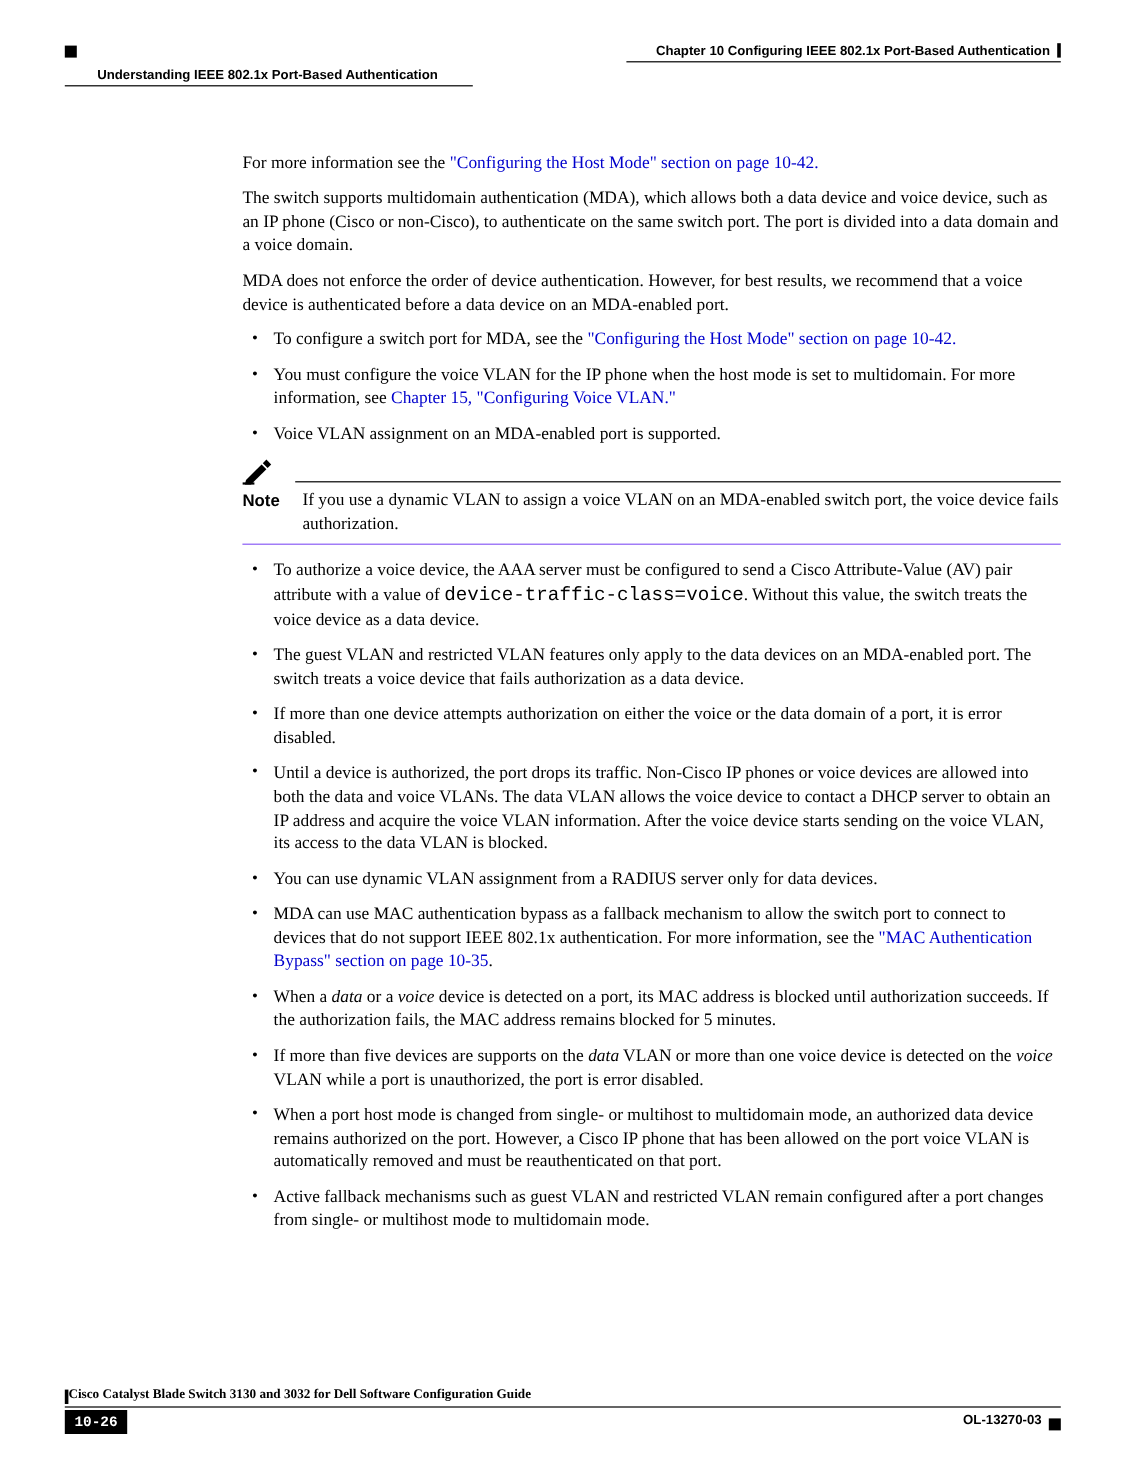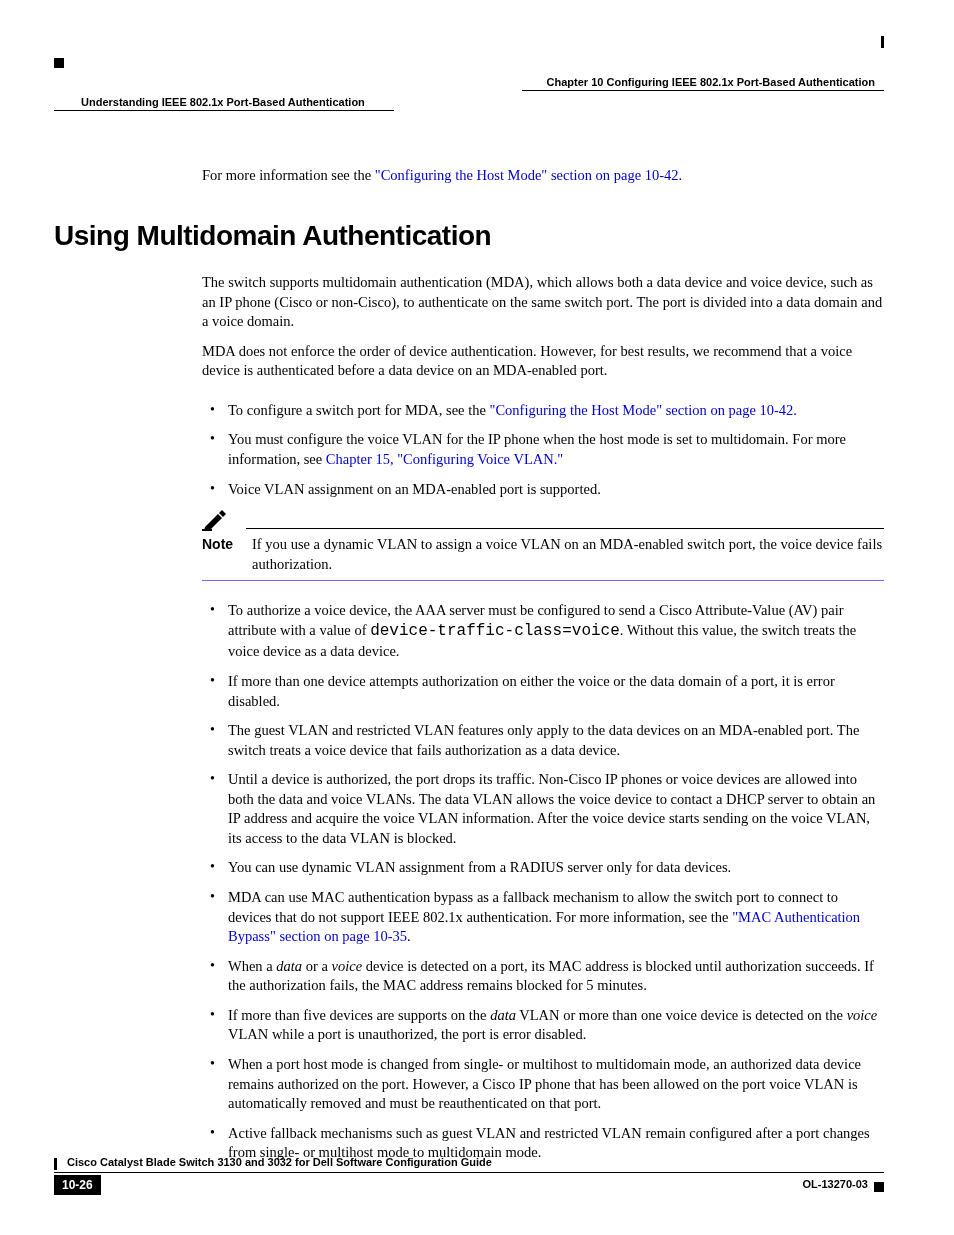--- a/index.html
+++ b/index.html
@@ -30,21 +30,21 @@
     display: flex;
     align-items: center;
     gap: 12px;
   }
   .hdr-square {
     width: 10px;
     height: 10px;
     background: #000;
   }
   .running-header .spacer { flex: 1; }
-  .running-header .right-text { white-space: nowrap; margin-top: 39px; }
+  .running-header .right-text { white-space: nowrap; }
   .running-header .right-bar {
     width: 3px;
     height: 12px;
     background: #000;
     margin-left: 6px;
   }
   .hdr-line-row {
     display: flex;
     justify-content: flex-end;
     margin-top: -2px;
@@ -76,21 +76,21 @@
     font-family: Arial, Helvetica, sans-serif;
     font-weight: bold;
     font-size: 28px;
     letter-spacing: -0.5px;
     margin: 32px 0 18px -148px;
   }
   a.link { color: #0000cc; text-decoration: none; }
   ul.bullets {
     list-style: none;
     padding: 0;
-    margin: 20px 0 6px 0;
+    margin: 2px 0 6px 0;
   }
   ul.bullets > li {
     position: relative;
     padding-left: 26px;
     margin-bottom: 10px;
   }
   ul.bullets > li::before {
     content: "•";
     position: absolute;
     left: 8px;
@@ -133,21 +133,21 @@
     position: absolute;
     left: 54px;
     right: 70px;
     bottom: 40px;
     font-family: Arial, Helvetica, sans-serif;
     font-size: 11px;
   }
   .footer-top {
     display: flex;
     align-items: flex-end;
-    gap: 10px;
+    font-family: Liberation Serif, serif;
   }
   .footer-bar {
     width: 3px;
     height: 12px;
     background: #000;
   }
   .footer-guide {
     font-weight: bold;
     flex: 1;
   }
@@ -161,21 +161,21 @@
   .page-num-box {
     background: #000;
     color: #fff;
     font-weight: bold;
     padding: 2px 8px;
     font-size: 12px;
   }
   .footer-sq { width:10px; height:10px; background:#000; margin-left:6px; }
   .doc-id { font-weight: bold; }
   .footer-right-wrap { display:flex; align-items:flex-end; }
-  .footer-left-wrap { display:flex; align-items:center; gap:0; }
+  .footer-left-wrap { display:flex; align-items:center; gap:0;font-family:Liberation Mono, monospace; }
   .footer-left-wrap .page-num-box { margin-left: 0px; }
 </style>
 </head>
 <body>
 
 <div class="page">
 
   <div class="running-header">
     <div class="left-block">
       <div class="hdr-square"></div>
@@ -191,21 +191,20 @@
   <div class="hdr-line-row2">
       <div class="hdr-line2"></div>
     </div>
 
   <div class="body-area">
 
     <p class="para">
       <span>For more information see the </span><a class="link" href="#">"Configuring the Host Mode" section on page 10-42.</a>
     </p>
 
-    <div class="h2">Using Multidomain Authentication</div>
 
     <p class="para">The switch supports multidomain authentication (MDA), which allows both a data device and voice device, such as an IP phone (Cisco or non-Cisco), to authenticate on the same switch port. The port is divided into a data domain and a voice domain.</p>
     <p class="para">MDA does not enforce the order of device authentication. However, for best results, we recommend that a voice device is authenticated before a data device on an MDA-enabled port.</p>
 
     <ul class="bullets">
       <li>
         <span>To configure a switch port for MDA, see the </span><a class="link" href="#">"Configuring the Host Mode" section on page 10-42.</a>
       </li>
       <li>
         <span>You must configure the voice VLAN for the IP phone when the host mode is set to multidomain. For more information, see </span><a class="link" href="#">Chapter 15, "Configuring Voice VLAN."</a>
@@ -227,22 +226,22 @@
       <div class="note-body">
         <div class="note-label">Note</div>
         <div class="note-text">If you use a dynamic VLAN to assign a voice VLAN on an MDA-enabled switch port, the voice device fails authorization.</div>
       </div>
     </div>
 
     <ul class="bullets">
       <li>
         <span>To authorize a voice device, the AAA server must be configured to send a Cisco Attribute-Value (AV) pair attribute with a value of </span><span class="code-span">device-traffic-class=voice</span><span>. Without this value, the switch treats the voice device as a data device.</span>
       </li>
+      <li>The guest VLAN and restricted VLAN features only apply to the data devices on an MDA-enabled port. The switch treats a voice device that fails authorization as a data device.</li>
       <li>If more than one device attempts authorization on either the voice or the data domain of a port, it is error disabled.</li>
-      <li>The guest VLAN and restricted VLAN features only apply to the data devices on an MDA-enabled port. The switch treats a voice device that fails authorization as a data device.</li>
       <li>Until a device is authorized, the port drops its traffic. Non-Cisco IP phones or voice devices are allowed into both the data and voice VLANs. The data VLAN allows the voice device to contact a DHCP server to obtain an IP address and acquire the voice VLAN information. After the voice device starts sending on the voice VLAN, its access to the data VLAN is blocked.</li>
       <li>You can use dynamic VLAN assignment from a RADIUS server only for data devices.</li>
       <li>
         <span>MDA can use MAC authentication bypass as a fallback mechanism to allow the switch port to connect to devices that do not support IEEE 802.1x authentication. For more information, see the </span><a class="link" href="#">"MAC Authentication Bypass" section on page 10-35</a><span>.</span>
       </li>
       <li>
         <span>When a </span><em class="term">data</em><span> or a </span><em class="term">voice</em><span> device is detected on a port, its MAC address is blocked until authorization succeeds. If the authorization fails, the MAC address remains blocked for 5 minutes.</span>
       </li>
       <li>
         <span>If more than five devices are supports on the </span><em class="term">data</em><span> VLAN or more than one voice device is detected on the </span><em class="term">voice</em><span> VLAN while a port is unauthorized, the port is error disabled.</span>

